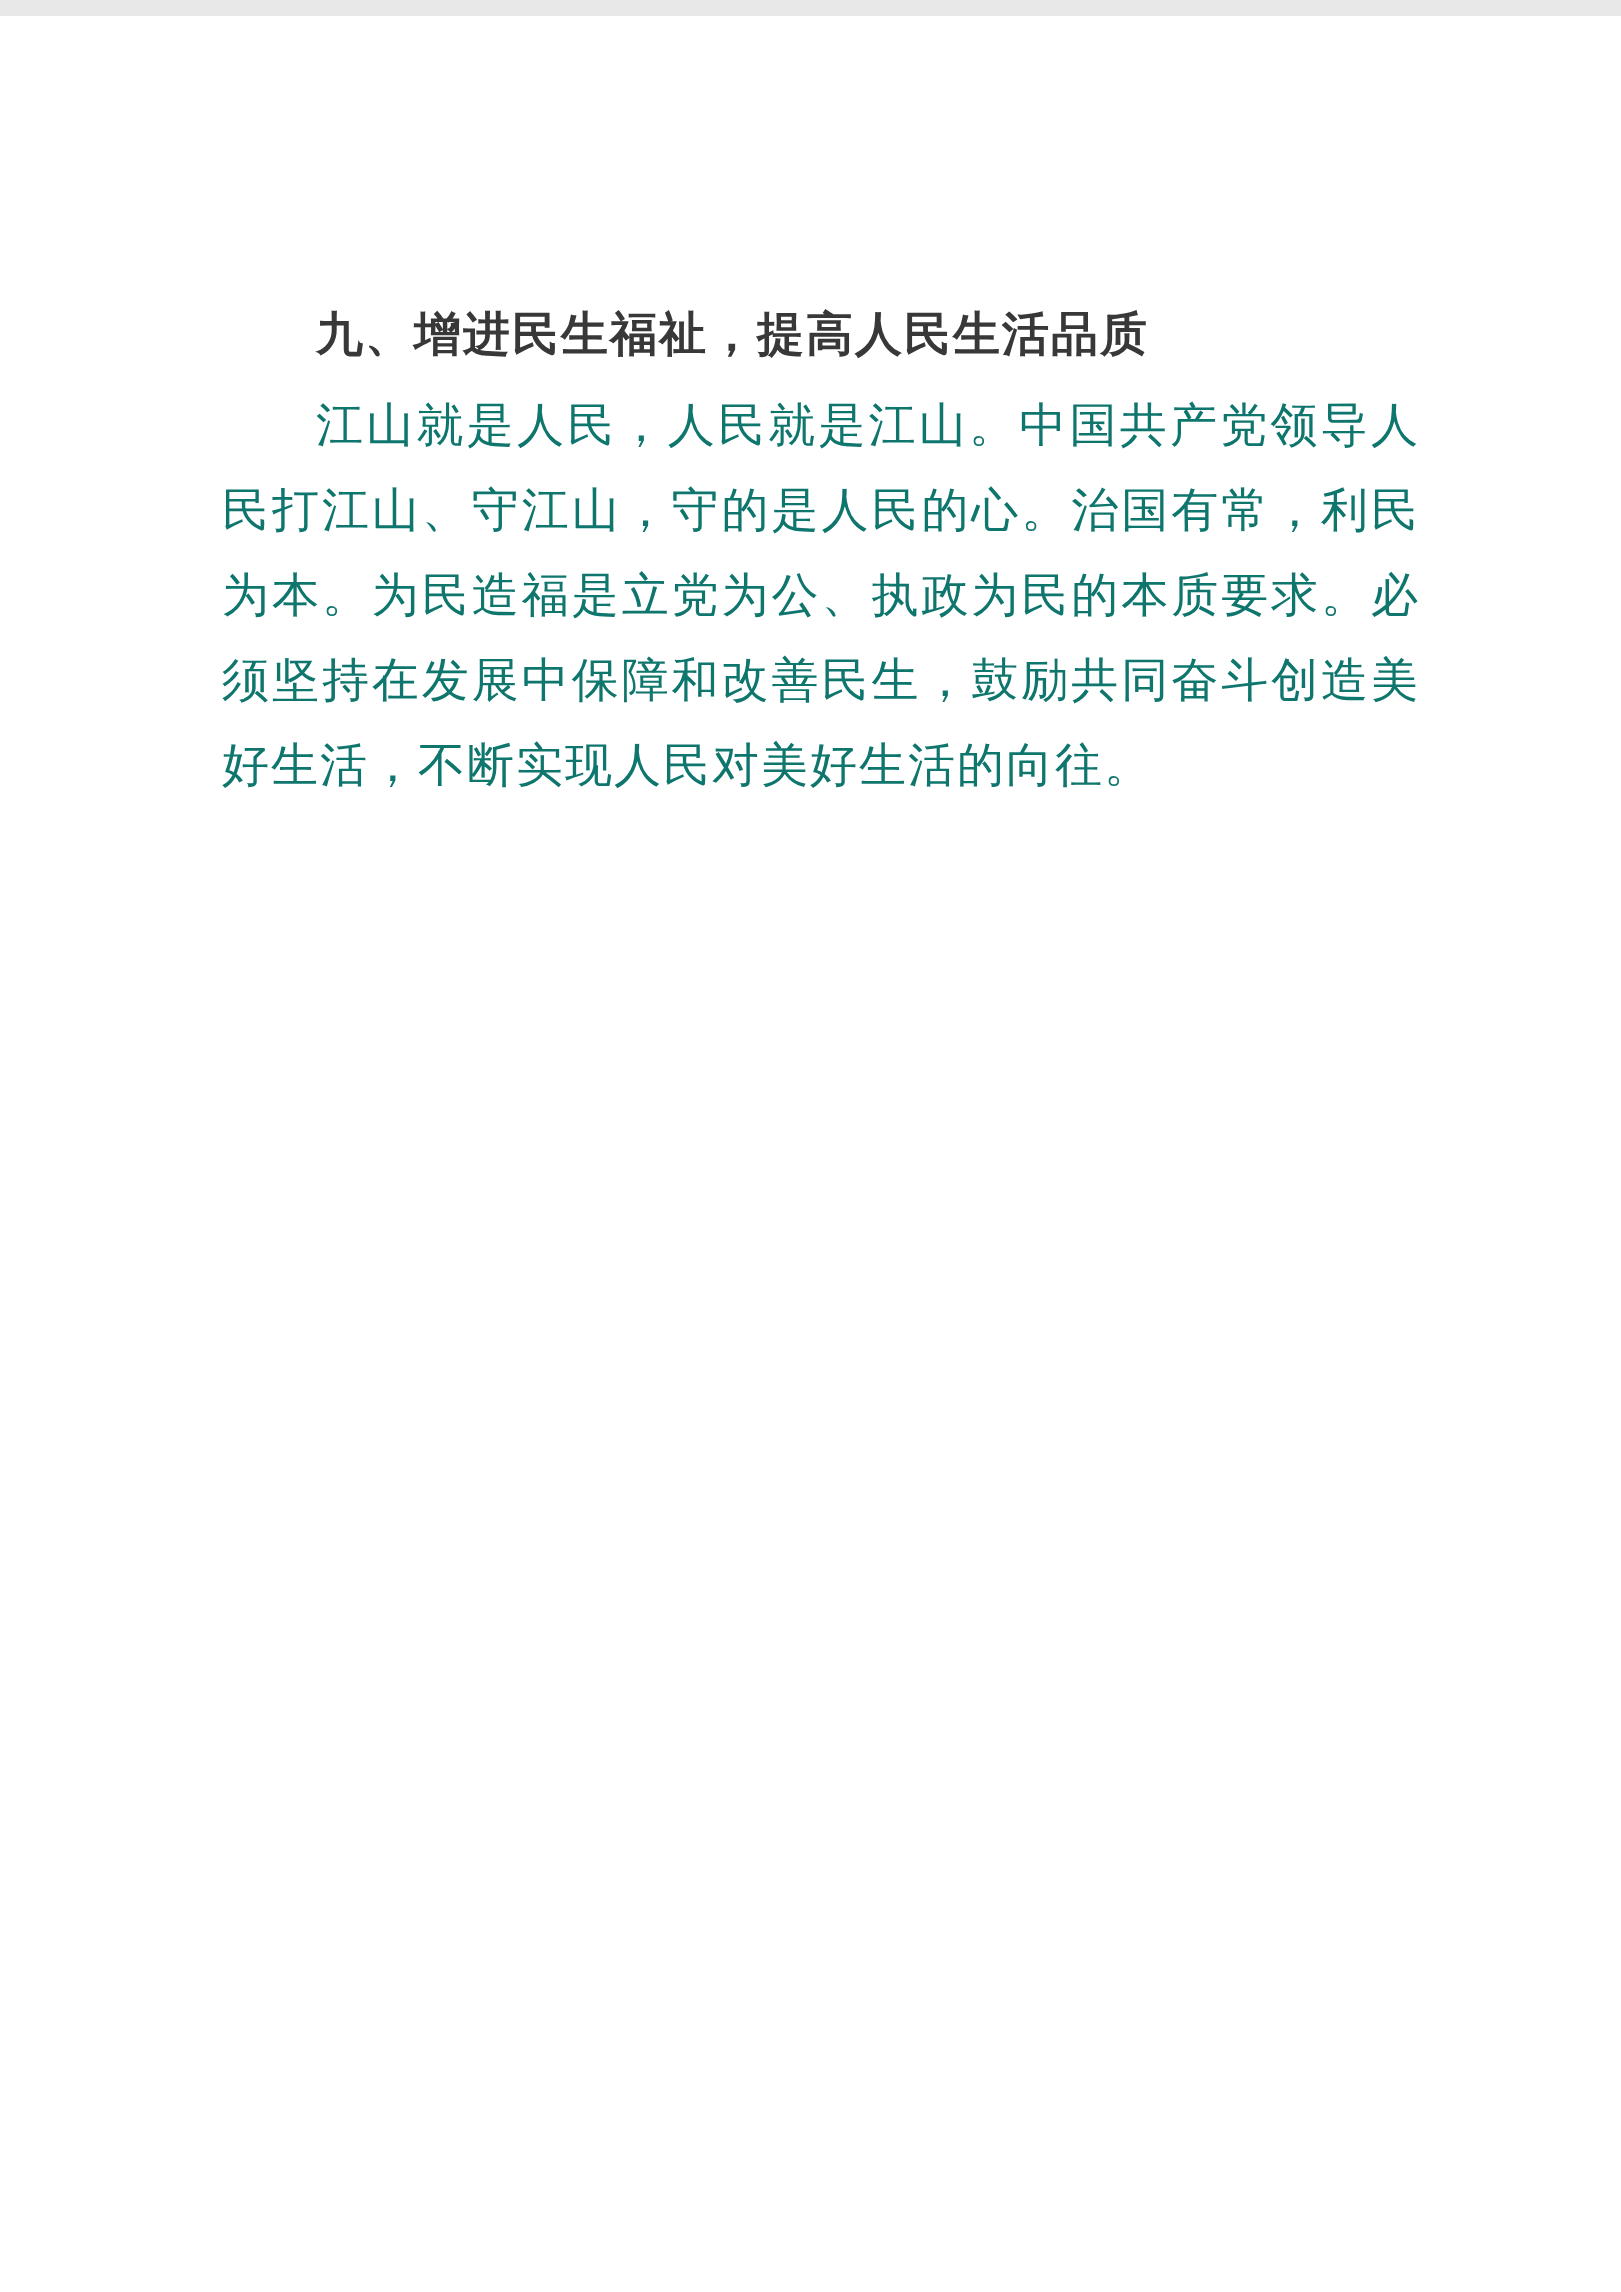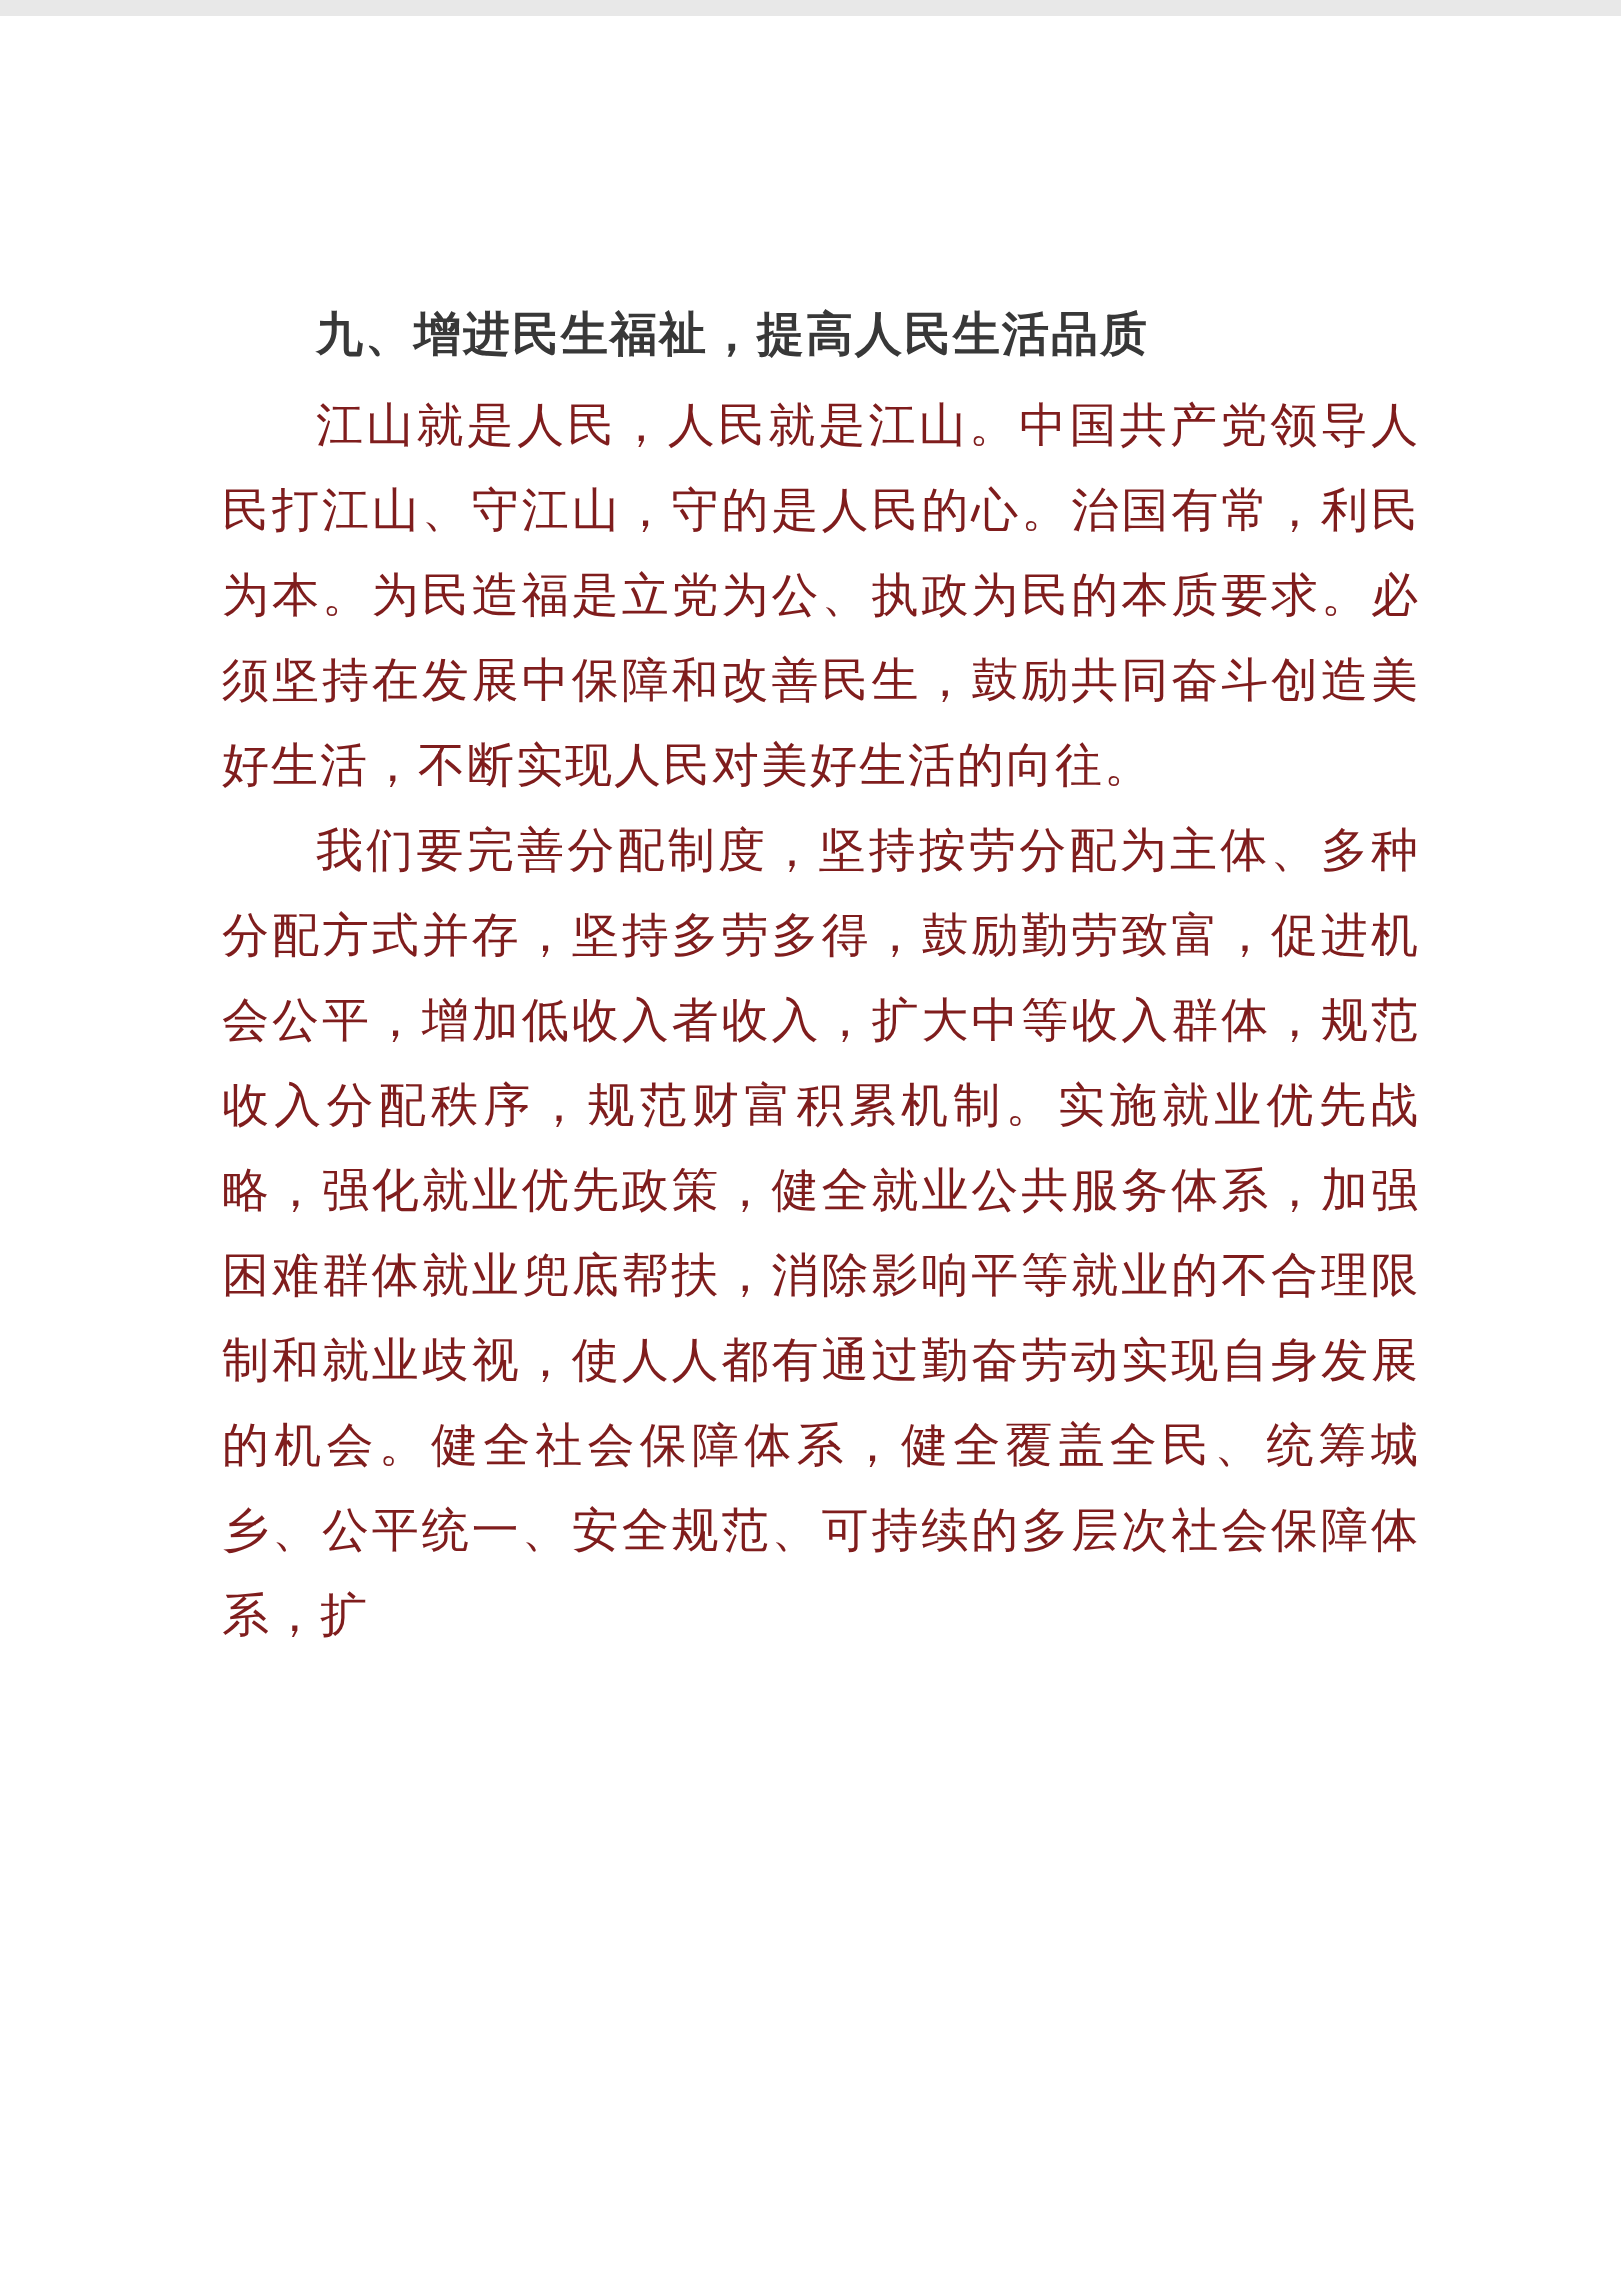--- a/index.html
+++ b/index.html
@@ -33,21 +33,21 @@
   }
   .body-text {
     position: absolute;
     top: 367px;
     left: 222px;
     width: 1198px;
     font-family: "Liberation Serif", "DejaVu Serif", serif;
     font-size: 47px;
     line-height: 85px;
     letter-spacing: 2px;
-    color: #7f1d1d;
+    color: #0f766e;
     text-align: justify;
     text-justify: inter-character;
   }
   .body-text p {
     margin: 0;
     padding: 0;
     text-indent: 2em;
   }
   .page-number {
     position: absolute;
@@ -62,17 +62,16 @@
   }
 </style>
 </head>
 <body>
 
 <div class="page">
   <h2 class="section-heading">九、增进民生福祉，提高人民生活品质</h2>
 
   <div class="body-text">
     <p>江山就是人民，人民就是江山。中国共产党领导人民打江山、守江山，守的是人民的心。治国有常，利民为本。为民造福是立党为公、执政为民的本质要求。必须坚持在发展中保障和改善民生，鼓励共同奋斗创造美好生活，不断实现人民对美好生活的向往。</p>
-    <p>我们要完善分配制度，坚持按劳分配为主体、多种分配方式并存，坚持多劳多得，鼓励勤劳致富，促进机会公平，增加低收入者收入，扩大中等收入群体，规范收入分配秩序，规范财富积累机制。实施就业优先战略，强化就业优先政策，健全就业公共服务体系，加强困难群体就业兜底帮扶，消除影响平等就业的不合理限制和就业歧视，使人人都有通过勤奋劳动实现自身发展的机会。健全社会保障体系，健全覆盖全民、统筹城乡、公平统一、安全规范、可持续的多层次社会保障体系，扩</p>
   </div>
 
 </div>
 
 
 </body></html>

